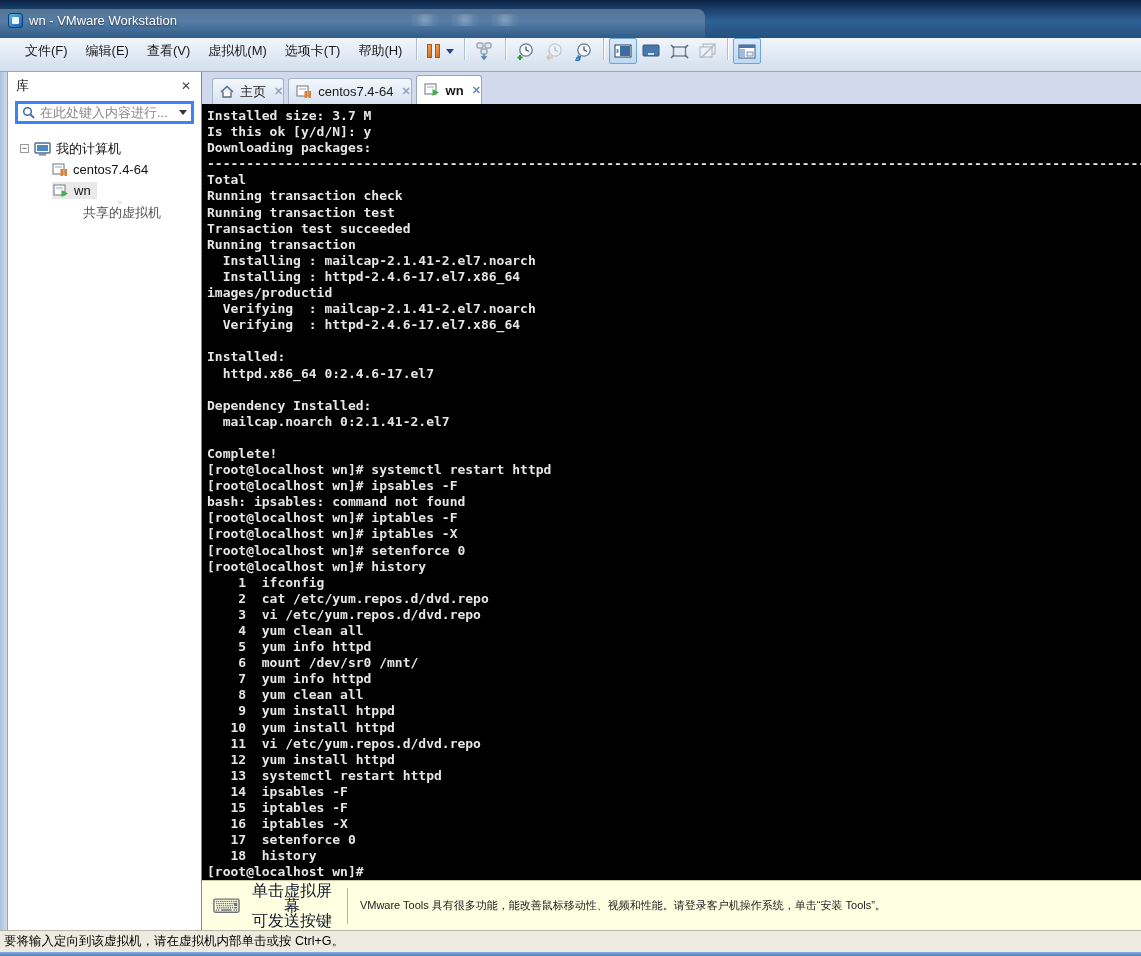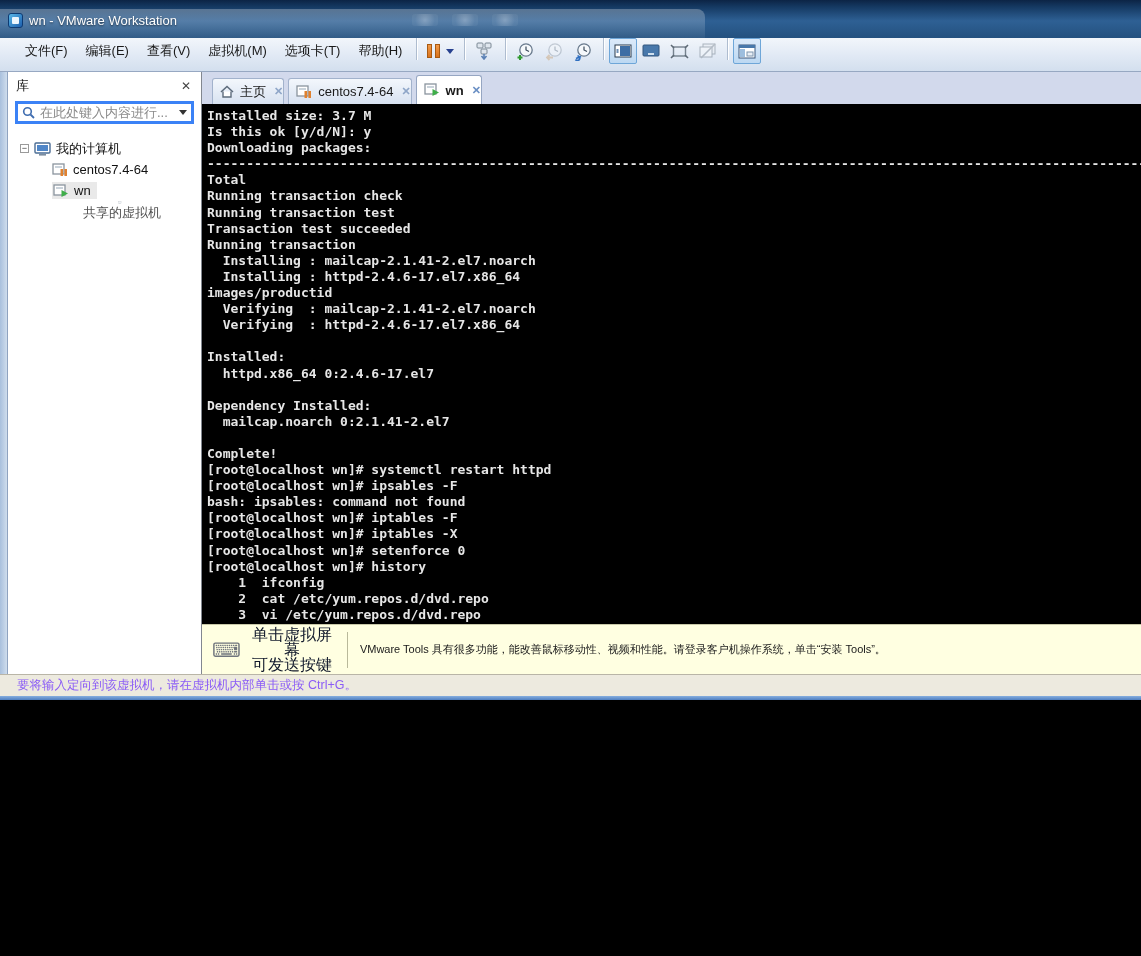--- a/index.html
+++ b/index.html
@@ -1,18 +1,18 @@
 <!DOCTYPE html>
 <html><head>
 <meta charset="utf-8">
 <style>
   * { margin:0; padding:0; box-sizing:border-box; }
   html,body { width:1141px; height:956px; overflow:hidden; }
   body { font-family:"Liberation Sans", sans-serif; font-size:13px; background:#000; }
-  .window { width:1141px; height:700px; display:flex; flex-direction:column; background:#d7e2f1; }
+  .window { width:1141px; height:956px; display:flex; flex-direction:column; background:#d7e2f1; }
 
   
   .titlebar { position:relative; height:38px; flex:0 0 38px;
     background:linear-gradient(180deg,#0c2445 0%,#123precision 0%,#153962 18%,#2e6094 55%,#24517f 100%);
     background:linear-gradient(180deg,#0c2445 0%,#153962 18%,#2e6094 55%,#24517f 100%);
     overflow:hidden; }
   .titlebar::before { content:""; position:absolute; left:0; top:9px; width:705px; height:29px;
     background:linear-gradient(180deg,rgba(255,255,255,.28),rgba(255,255,255,.06));
     border-top-right-radius:8px; }
   .title-row { position:absolute; left:8px; top:13px; display:flex; align-items:center; gap:6px; }
@@ -82,21 +82,21 @@
 
   .notifbar { height:50px; flex:0 0 50px; background:#ffffe1; border-top:1px solid #c8c8a8;
     display:flex; align-items:center; padding-left:10px; }
   .kbd-icon { color:#70757d; font-size:20px; margin-right:8px; line-height:1; }
   .notif-hint { font-size:16px; color:#0f172a; line-height:15px; width:86px;text-align:center; }
   .notif-div { width:1px; height:36px; background:#b9b99a; margin:0 12px; }
   .notif-msg { font-size:11px; color:#1a1a1a; }
 
   
   .statusbar { height:22px; flex:0 0 22px; background:#edeadf; border-top:1px solid #b9b5a7;
-    display:flex; align-items:center; padding-left:17px; font-size:12.5px; color:#8b5cf6; }
+    display:flex; align-items:center; padding-left:4px; font-size:12.5px; color:#000000; }
   .window-edge-bottom { height:4px; flex:0 0 4px; background:linear-gradient(180deg,#86aede,#4f7fc0); }
 
   svg { display:block; }
 </style>
 </head>
 <body>
 
 <div class="window">
 
   <div class="titlebar">

